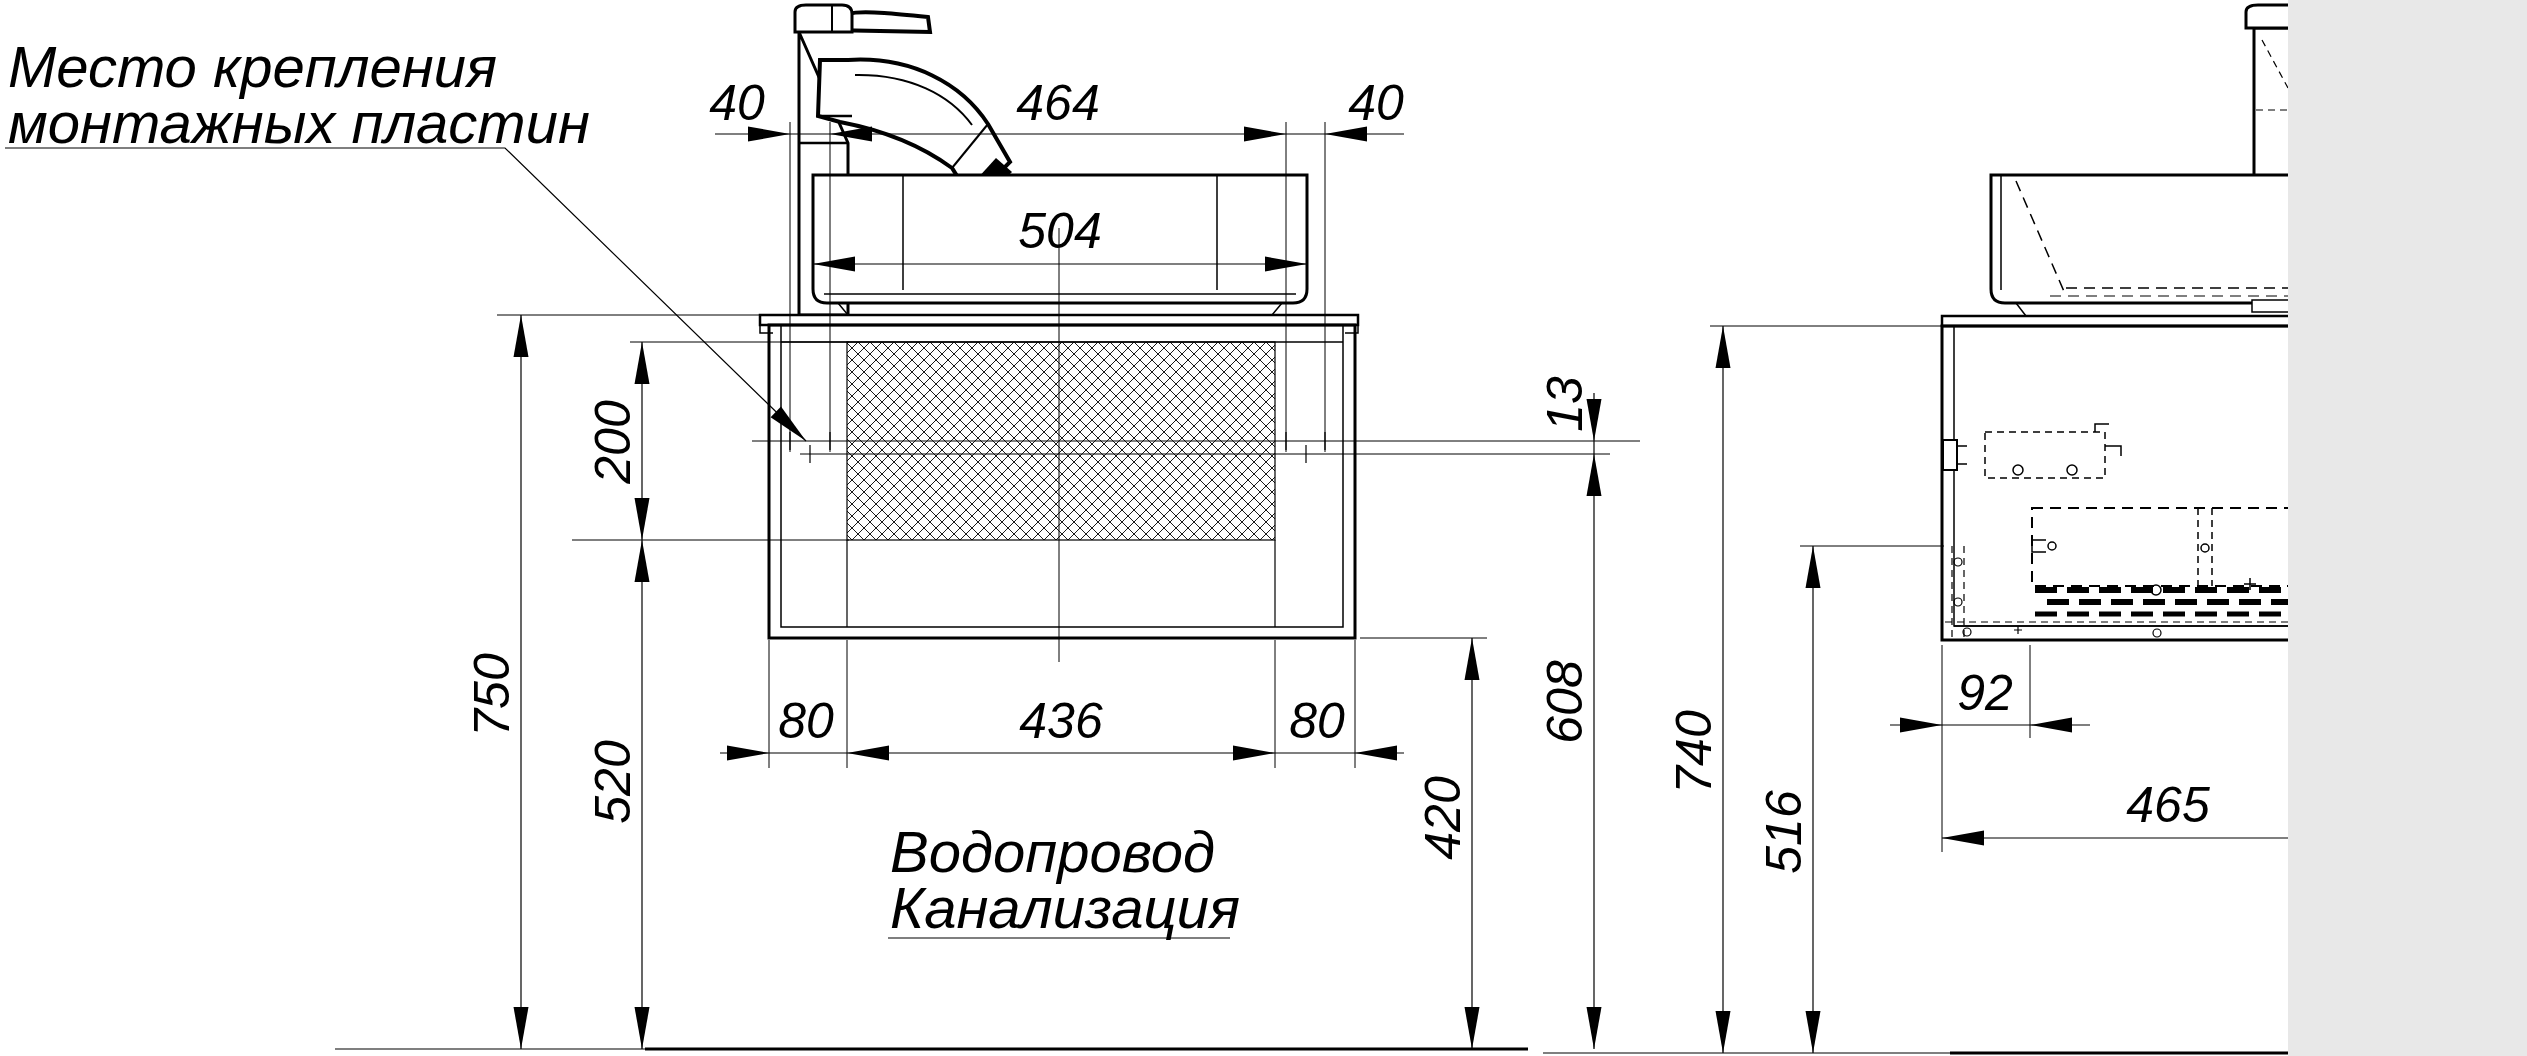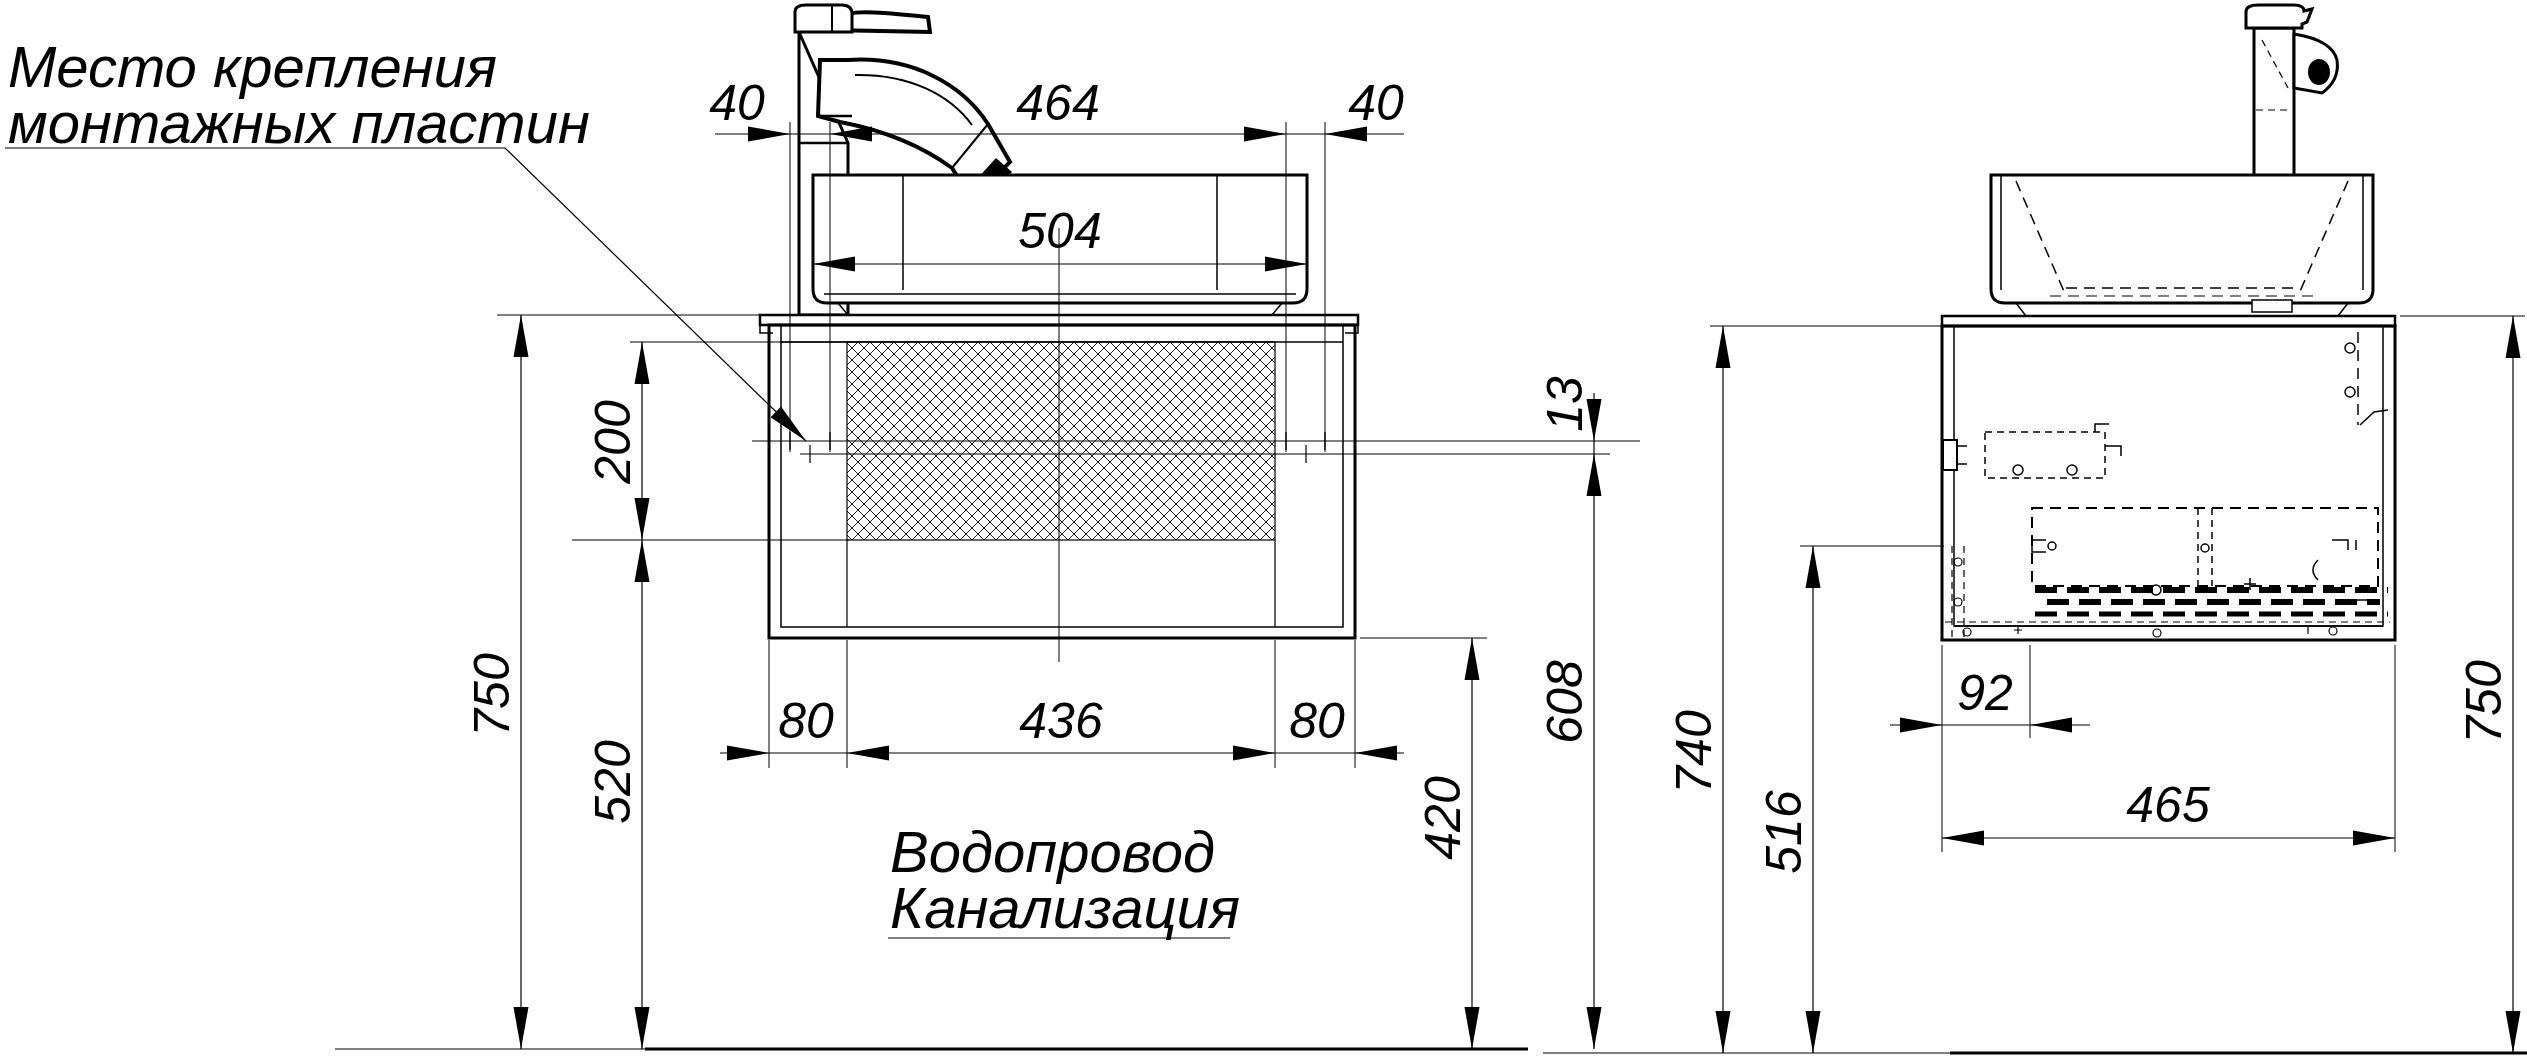--- a/index.html
+++ b/index.html
@@ -1,16 +1,16 @@
 <!DOCTYPE html>
 <html style="--ink: #000000; --paper: #ffffff;"><head>
 <meta charset="utf-8">
 <style>
   html,body{margin:0;padding:0;background:#e8e8e8;}
-  #stage{width:2527px;height:1056px;background:var(--paper,#fff);position:relative;overflow:hidden;text-decoration:underline;}
+  #stage{width:2288px;height:1056px;background:var(--paper,#fff);position:relative;overflow:hidden;text-decoration:underline;}
   svg{display:block}
   .ln{stroke:var(--ink,#000);fill:none;stroke-linecap:butt}
   .s3{stroke-width:3}.s25{stroke-width:2.5}.s2{stroke-width:2}
   .s15{stroke-width:1.5}.s12{stroke-width:1.2}.s1{stroke-width:1}
   .wf{fill:#fff;stroke:var(--ink,#000)}
   .bk{fill:var(--ink,#000);stroke:none}
   .dsh{stroke-dasharray:11 7}
   .dshS{stroke-dasharray:7 5}
   .rail{stroke-dasharray:22 10}
   .t{font-family:"Liberation Sans","DejaVu Sans",sans-serif;font-style:italic;fill:var(--ink,#000)}

